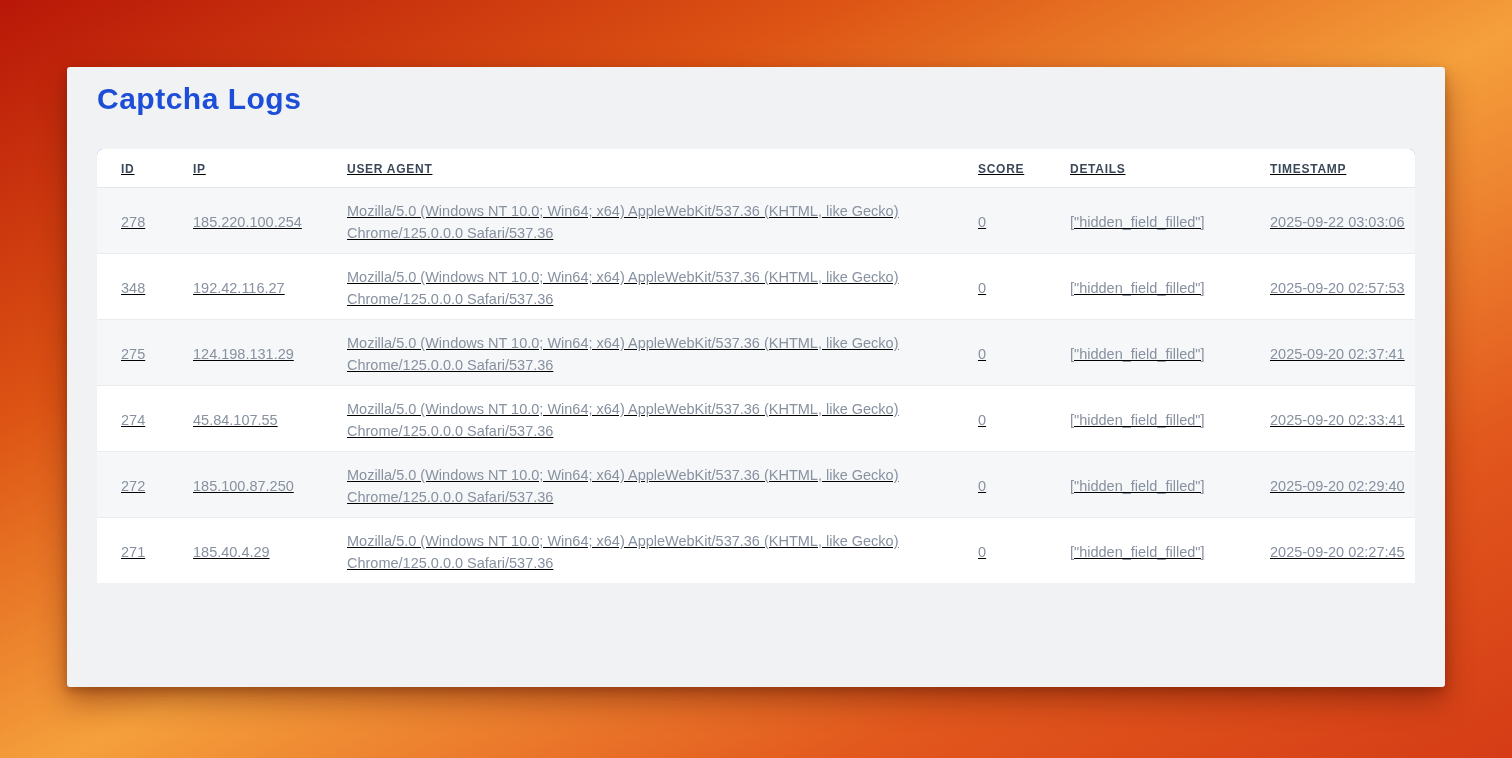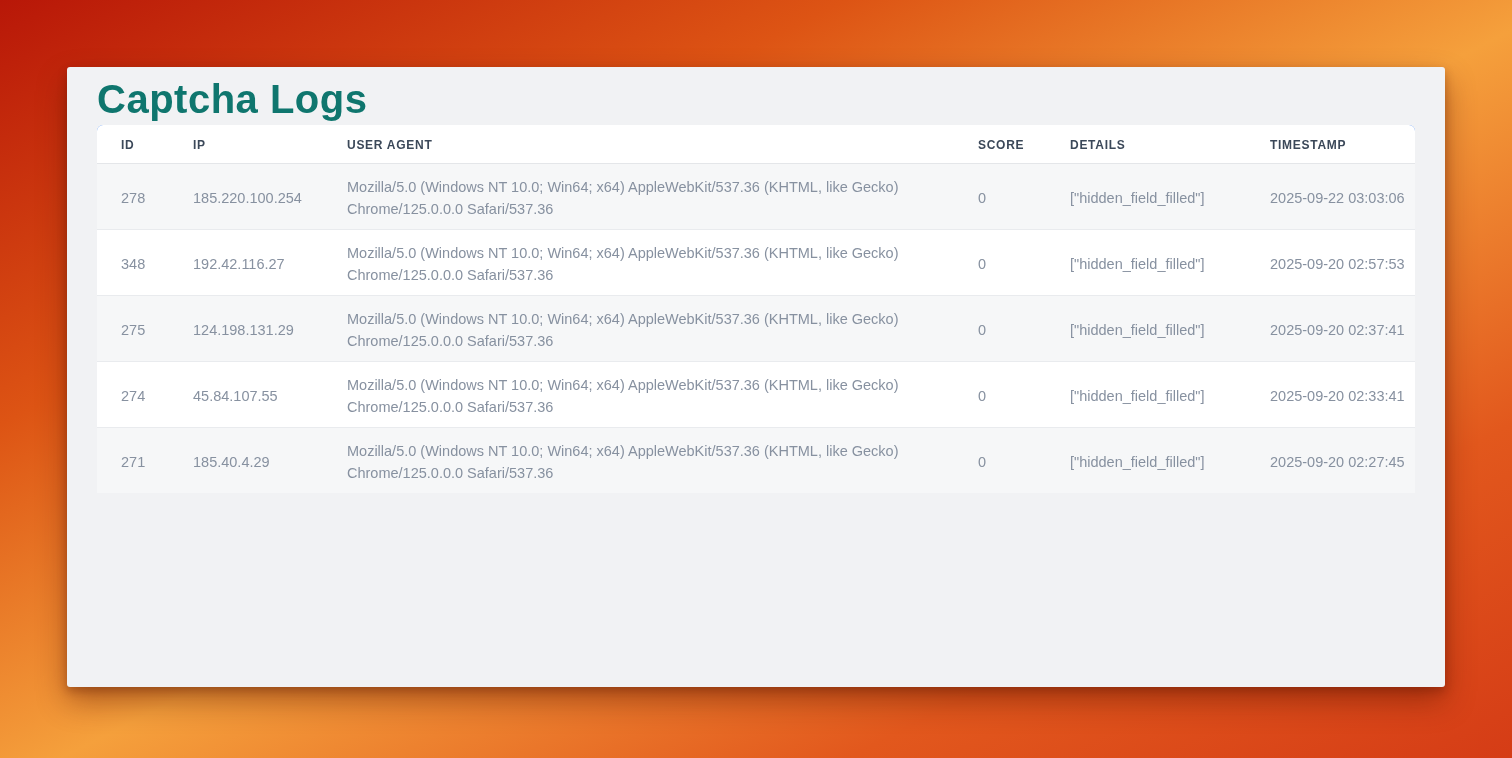--- a/index.html
+++ b/index.html
@@ -14,31 +14,32 @@
     position: absolute;
     left: 67px; top: 67px;
     width: 1378px; height: 620px;
     background: #f1f2f4;
     border-radius: 3px;
     box-shadow: 0 14px 30px rgba(90, 20, 0, 0.45), 0 4px 10px rgba(90, 20, 0, 0.30);
     padding: 15px 30px 0 30px;
     overflow: hidden;
   }
   .page-title {
-    font-size: 40px;
+    font-size: 30px;
     line-height: 34px;
     font-weight: 600;
     letter-spacing: 0.5px;
-    color: #0f766e;
-    margin-bottom: 9px;
+    color: #1d4ed8;
+    margin-bottom: 33px;
   }
   .table-wrap {
     border-radius: 6px 6px 0 0;
     overflow: hidden;
     background: #3b82f6;
+    text-decoration: underline;
   }
   table.logs {
     width: 100%;
     border-collapse: collapse;
     table-layout: fixed;
   }
   table.logs th {
     text-align: left;
     font-size: 12px;
     font-weight: 700;
@@ -126,20 +127,28 @@
           <tr>
             <td>274</td>
             <td>45.84.107.55</td>
             <td>Mozilla/5.0 (Windows NT 10.0; Win64; x64) AppleWebKit/537.36 (KHTML, like Gecko) Chrome/125.0.0.0 Safari/537.36</td>
             <td>0</td>
             <td>["hidden_field_filled"]</td>
             <td>2025-09-20 02:33:41</td>
           </tr>
 
 
+          <tr>
+            <td>272</td>
+            <td>185.100.87.250</td>
+            <td>Mozilla/5.0 (Windows NT 10.0; Win64; x64) AppleWebKit/537.36 (KHTML, like Gecko) Chrome/125.0.0.0 Safari/537.36</td>
+            <td>0</td>
+            <td>["hidden_field_filled"]</td>
+            <td>2025-09-20 02:29:40</td>
+          </tr>
 
           <tr>
             <td>271</td>
             <td>185.40.4.29</td>
             <td>Mozilla/5.0 (Windows NT 10.0; Win64; x64) AppleWebKit/537.36 (KHTML, like Gecko) Chrome/125.0.0.0 Safari/537.36</td>
             <td>0</td>
             <td>["hidden_field_filled"]</td>
             <td>2025-09-20 02:27:45</td>
           </tr>
         </tbody>

